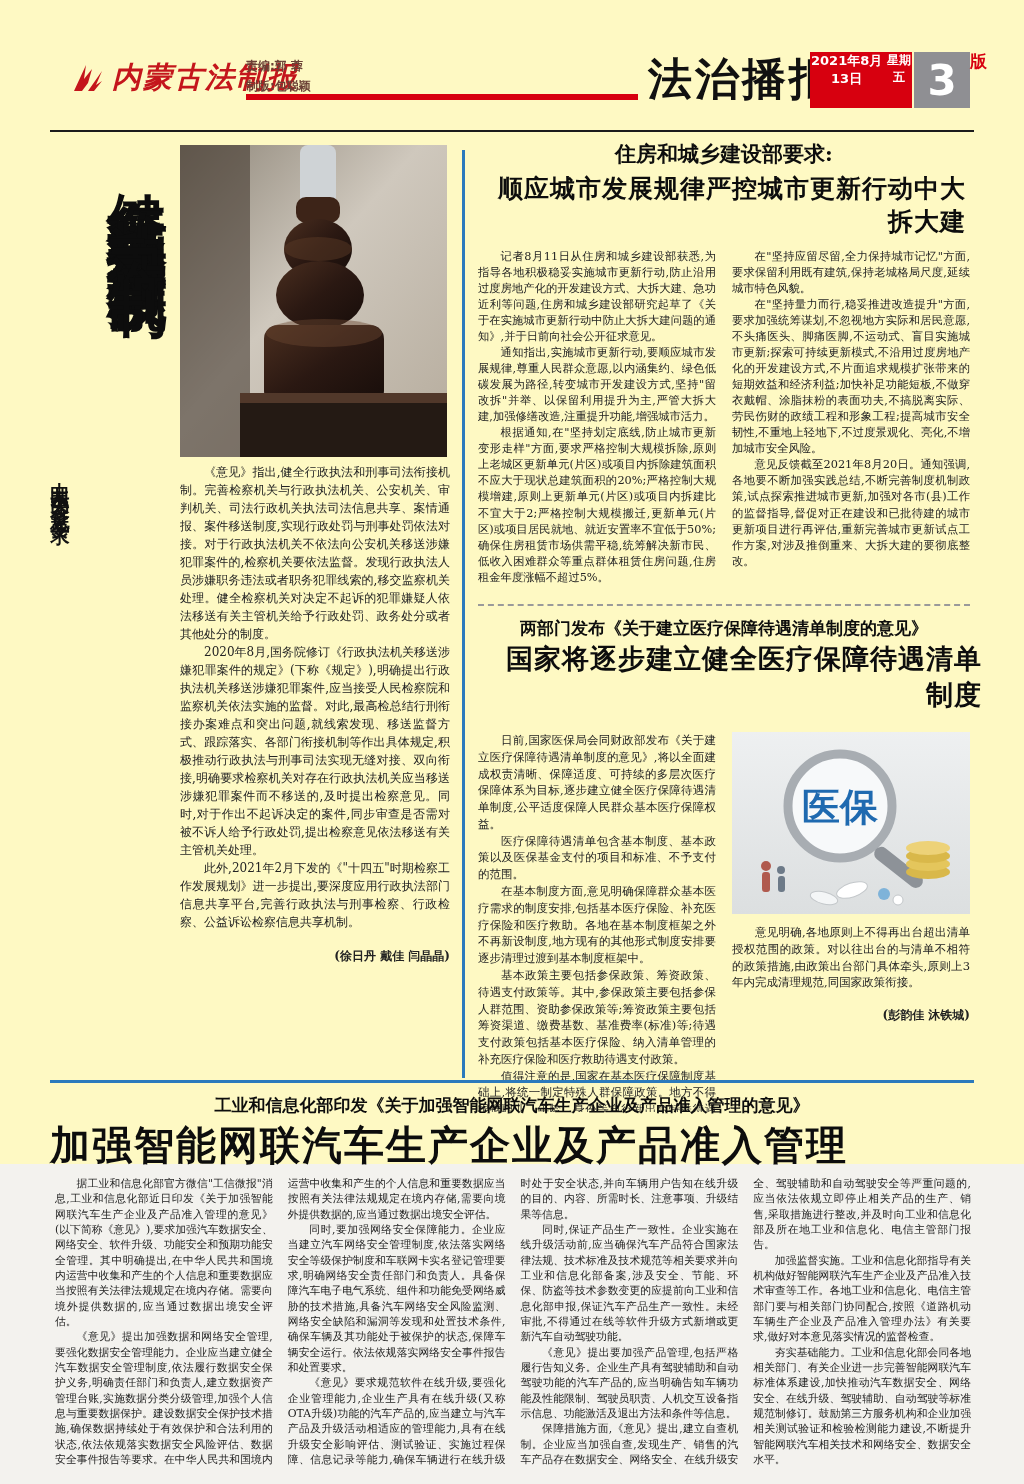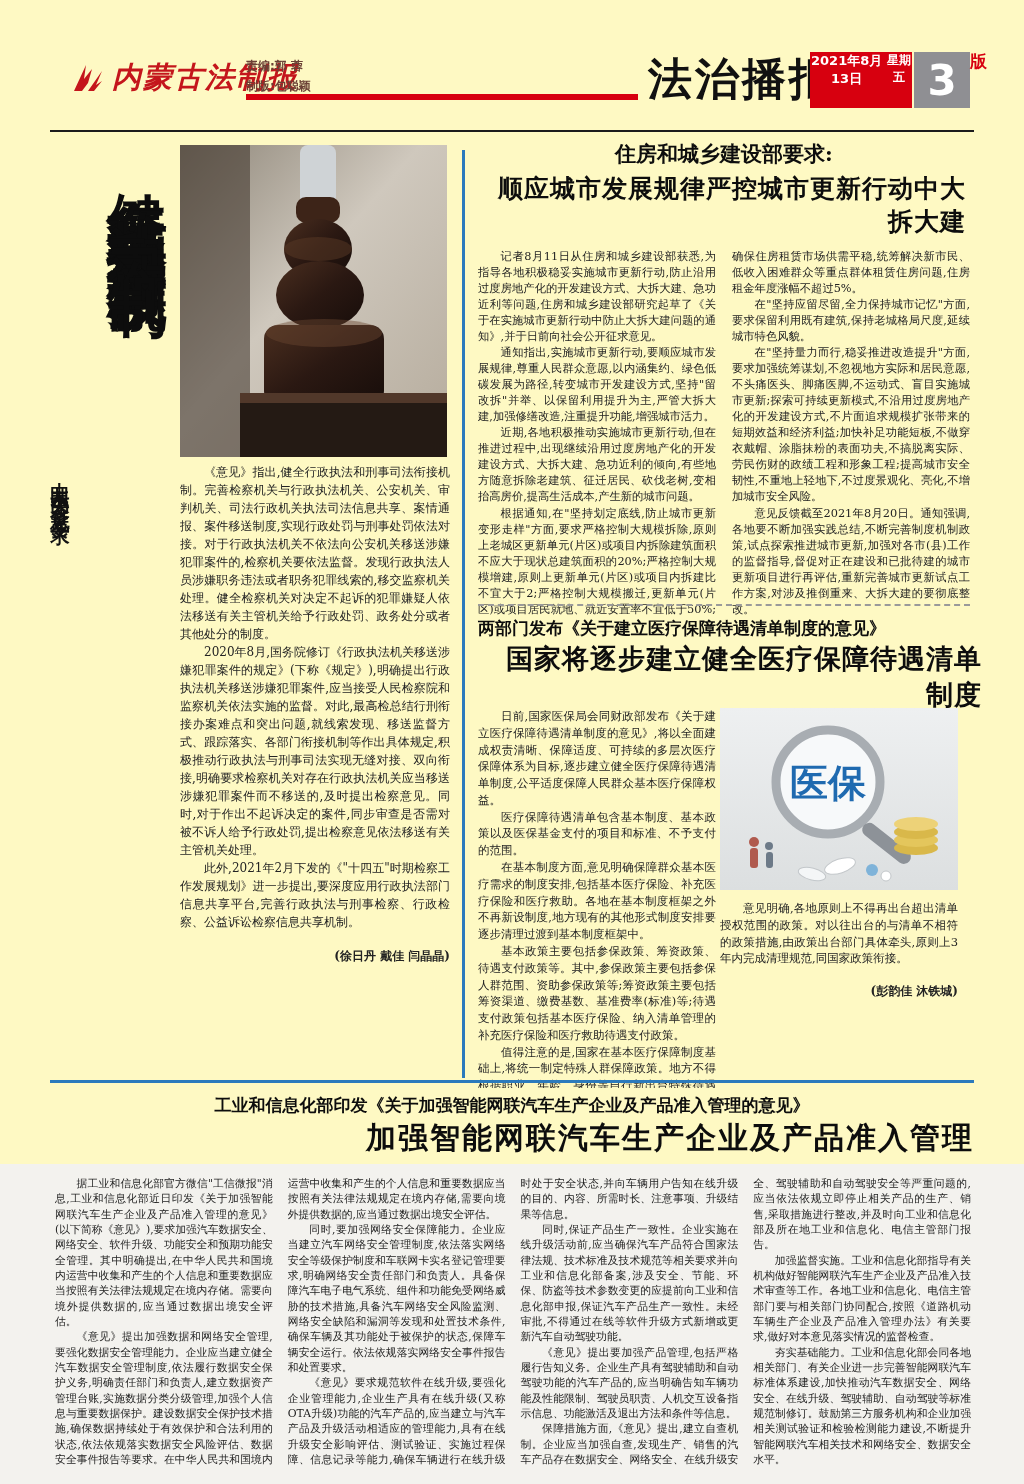--- a/index.html
+++ b/index.html
@@ -70,34 +70,34 @@
   
   .right-zone{position:absolute;left:478px;top:140px;width:492px;}
   .housing-kicker{font-size:21px;font-weight:900;text-align:center;margin:0 0 4px 0;color:#0d0d0d;}
   .housing-headline{font-size:25px;font-weight:900;text-align:right;margin:4px;color:#0d0d0d;letter-spacing:1px;}
   .housing-body{
     position:absolute;left:478px;top:212px;width:492px;height:384px;
     column-count:2;column-gap:16px;
     font-size:11.3px;line-height:1.42;text-align:justify;overflow:hidden;margin-top:37px;
   }
   .dashed-divider{position:absolute;left:478px;top:604px;width:492px;border-top:2px dashed #9a9a9a;}
-  .med-kicker{position:absolute;left:478px;top:617px;width:492px;font-size:17px;font-weight:900;text-align:left;color:#0d0d0d;}
+  .med-kicker{position:absolute;left:478px;top:617px;width:492px;font-size:17px;font-weight:900;text-align:center;color:#0d0d0d;}
   .med-headline{position:absolute;left:478px;top:641px;width:492px;font-size:27px;font-weight:900;text-align:right;color:#0d0d0d;letter-spacing:1px;margin-left:12px;}
   .med-body{
-    position:absolute;left:478px;top:708px;width:492px;height:380px;
-    display:grid;grid-template-columns:238px 238px;column-gap:4px;overflow:hidden;
+    position:absolute;left:478px;top:732px;width:492px;height:380px;
+    display:grid;grid-template-columns:238px 238px;column-gap:16px;overflow:hidden;
   }
   .med-left{font-size:11.5px;line-height:1.46;text-align:justify;overflow:hidden;}
   .med-right{font-size:11.5px;line-height:1.46;text-align:justify;}
   .med-photo{width:238px;height:182px;margin-bottom:10px;overflow:hidden;}
 
   
   .blue-rule{position:absolute;left:50px;top:1080px;width:924px;height:3px;background:#2b7abc;}
   .auto-kicker{position:absolute;left:50px;top:1094px;width:924px;font-size:17px;font-weight:900;text-align:center;color:#0d0d0d;}
-  .auto-headline{position:absolute;left:50px;top:1118px;width:924px;font-size:30px;font-weight:900;text-align:right;color:#0d0d0d;letter-spacing:2px;}
+  .auto-headline{position:absolute;left:50px;top:1118px;width:924px;font-size:40px;font-weight:900;text-align:left;color:#0d0d0d;letter-spacing:2px;}
   .auto-body{
     position:absolute;left:55px;top:1176px;width:916px;height:302px;
     column-count:4;column-gap:15px;
     font-size:10.8px;line-height:1.42;text-align:justify;overflow:hidden;
   }
 </style>
 </head>
 <body>
 
 <div class="page">
@@ -170,21 +170,20 @@
   <div class="v-divider"></div>
 
   <div class="right-zone">
     <p class="housing-kicker">住房和城乡建设部要求:</p>
     <p class="housing-headline">顺应城市发展规律严控城市更新行动中大拆大建</p>
   </div>
   <div class="housing-body">
     <div>
         <p class="para">记者8月11日从住房和城乡建设部获悉,为指导各地积极稳妥实施城市更新行动,防止沿用过度房地产化的开发建设方式、大拆大建、急功近利等问题,住房和城乡建设部研究起草了《关于在实施城市更新行动中防止大拆大建问题的通知》,并于日前向社会公开征求意见。</p>
         <p class="para">通知指出,实施城市更新行动,要顺应城市发展规律,尊重人民群众意愿,以内涵集约、绿色低碳发展为路径,转变城市开发建设方式,坚持"留改拆"并举、以保留利用提升为主,严管大拆大建,加强修缮改造,注重提升功能,增强城市活力。</p>
-        <p class="para">近期,各地积极推动实施城市更新行动,但在推进过程中,出现继续沿用过度房地产化的开发建设方式、大拆大建、急功近利的倾向,有些地方随意拆除老建筑、征迁居民、砍伐老树,变相抬高房价,提高生活成本,产生新的城市问题。</p>
         <p class="para">根据通知,在"坚持划定底线,防止城市更新变形走样"方面,要求严格控制大规模拆除,原则上老城区更新单元(片区)或项目内拆除建筑面积不应大于现状总建筑面积的20%;严格控制大规模增建,原则上更新单元(片区)或项目内拆建比不宜大于2;严格控制大规模搬迁,更新单元(片区)或项目居民就地、就近安置率不宜低于50%;确保住房租赁市场供需平稳,统筹解决新市民、低收入困难群众等重点群体租赁住房问题,住房租金年度涨幅不超过5%。</p>
         <p class="para">在"坚持应留尽留,全力保持城市记忆"方面,要求保留利用既有建筑,保持老城格局尺度,延续城市特色风貌。</p>
         <p class="para">在"坚持量力而行,稳妥推进改造提升"方面,要求加强统筹谋划,不忽视地方实际和居民意愿,不头痛医头、脚痛医脚,不运动式、盲目实施城市更新;探索可持续更新模式,不沿用过度房地产化的开发建设方式,不片面追求规模扩张带来的短期效益和经济利益;加快补足功能短板,不做穿衣戴帽、涂脂抹粉的表面功夫,不搞脱离实际、劳民伤财的政绩工程和形象工程;提高城市安全韧性,不重地上轻地下,不过度景观化、亮化,不增加城市安全风险。</p>
         <p class="para">意见反馈截至2021年8月20日。通知强调,各地要不断加强实践总结,不断完善制度机制政策,试点探索推进城市更新,加强对各市(县)工作的监督指导,督促对正在建设和已批待建的城市更新项目进行再评估,重新完善城市更新试点工作方案,对涉及推倒重来、大拆大建的要彻底整改。</p>
       </div>
 
   </div>
 
   <div class="dashed-divider"></div>
 

